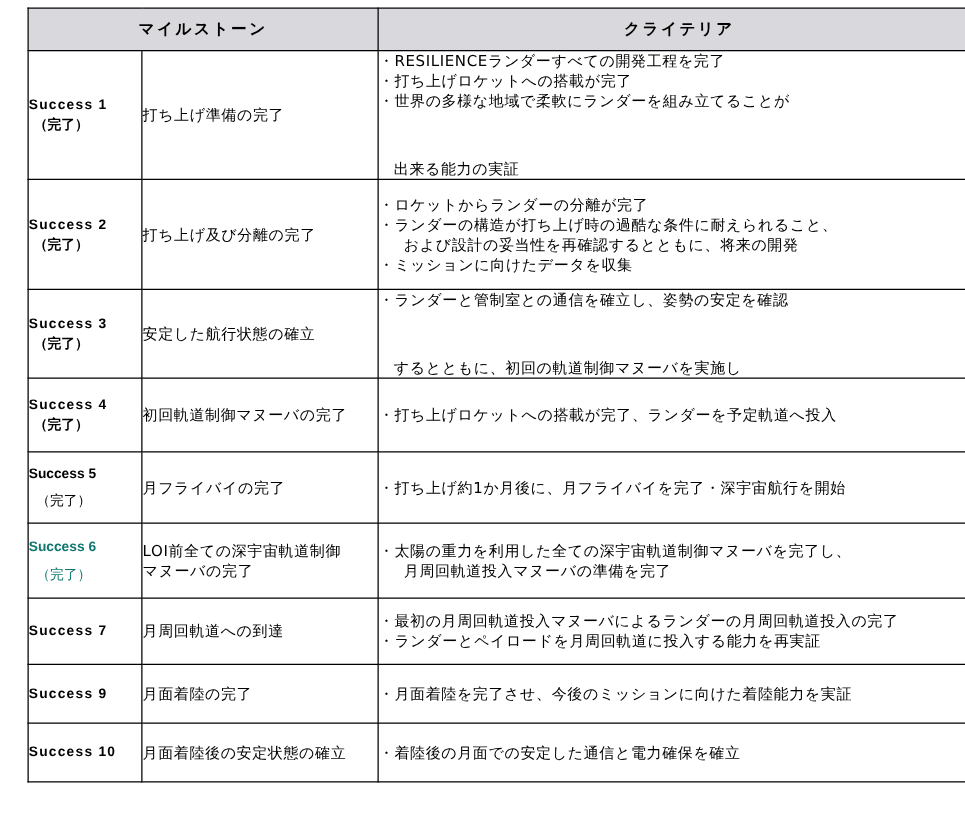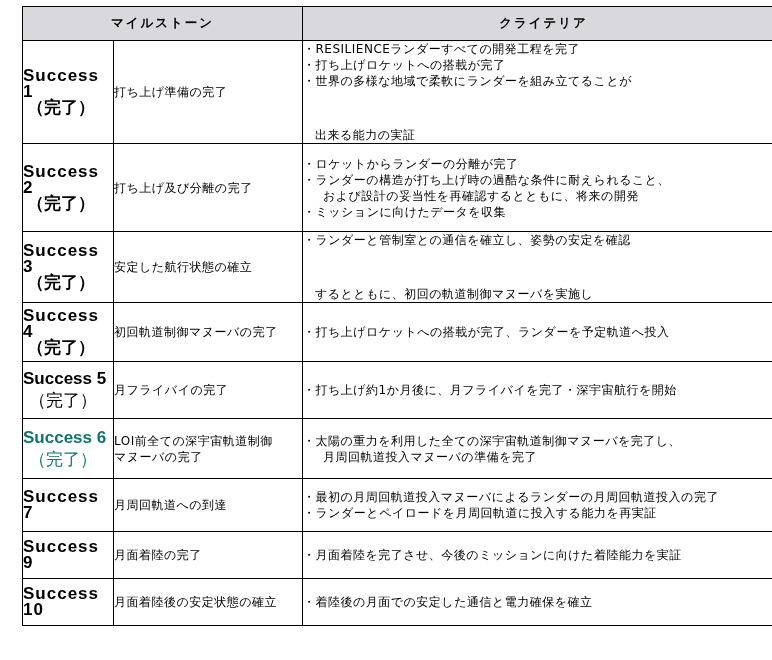--- a/index.html
+++ b/index.html
@@ -22,21 +22,21 @@
       background: #d9d8dc;
       font-weight: bold;
       font-size: 12.5px;
       height: 33px;
       text-align: center;
       letter-spacing: 2px;
     }
     td.num {
       font-family: "Liberation Sans", sans-serif;
       font-weight: bold;
-      font-size: 17px;
+      font-size: 11px;
       padding-left: 1px;
       line-height: 16px;
     }
     td.num .sid { display: block; letter-spacing: 1px; }
     td.num .st { display: block; padding-left: 4px; }
     td.num.plain .sid { letter-spacing: 0; }
     td.num.plain .st { font-weight: normal; padding-left: 6px; }
     td.num.red { color: #0f766e; }
     td.name {
       padding-left: 2px;

